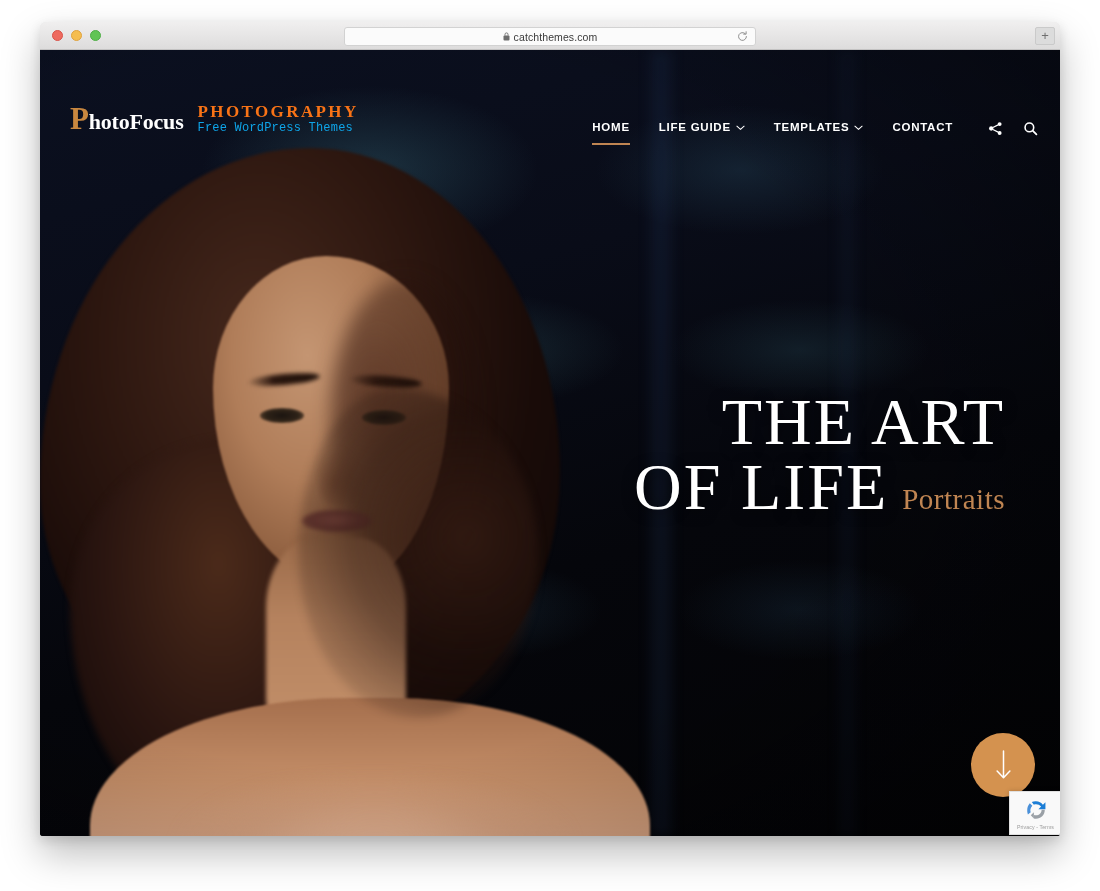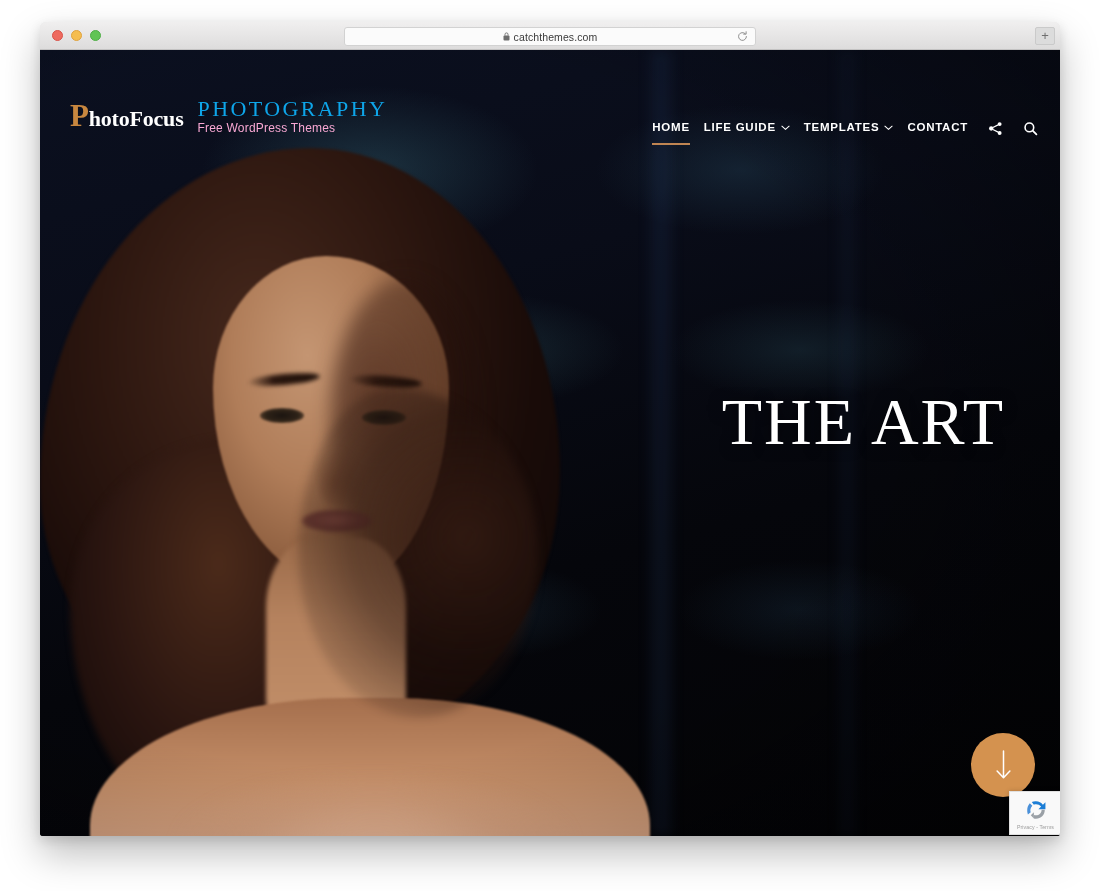--- a/index.html
+++ b/index.html
@@ -276,40 +276,40 @@
     white-space: nowrap;
   }
   .logo-text .cap {
     color: #c8873f;
     font-size: 31px;
     line-height: 1;
   }
   .site-id { line-height: 1.15; }
   .site-title {
     font-family: "Liberation Serif", serif;
-    font-weight: normal;
-    font-size: 22px;
+    font-weight: bold;
+    font-size: 17px;
     letter-spacing: 2.4px;
+    color: #f97316;
+    white-space: nowrap;
+  }
+  .site-tagline {
+    font-family: Liberation Mono, monospace;
+    font-size: 12px;
     color: #0ea5e9;
-    white-space: nowrap;
-  }
-  .site-tagline {
-    font-family: Liberation Sans, sans-serif;
-    font-size: 12px;
-    color: #f9a8d4;
     letter-spacing: 0.2px;
     margin-top: 1px;
     white-space: nowrap;
   }
 
   .main-nav {
     margin-left: auto;
     display: flex;
     align-items: center;
-    gap: 14px;
+    gap: 29px;
   }
   .nav-item {
     position: relative;
     display: flex;
     align-items: center;
     gap: 5px;
     font-size: 11.5px;
     font-weight: bold;
     letter-spacing: 0.75px;
     color: #ffffff;
@@ -484,20 +484,24 @@
           <svg width="15" height="15" viewBox="0 0 16 16">
             <circle cx="6.8" cy="6.8" r="4.6" stroke="#ffffff" stroke-width="1.7" fill="none"></circle>
             <path d="M10.3 10.3l4 4" stroke="#ffffff" stroke-width="1.9" stroke-linecap="round"></path>
           </svg>
         </div>
       </nav>
     </header>
 
     <div class="hero-copy">
       <div class="hero-line">THE ART</div>
+      <div class="hero-line2">
+        <span class="hero-line">OF LIFE</span>
+        <span class="hero-sub">Portraits</span>
+      </div>
     </div>
 
     <div class="scroll-btn">
       <svg width="17" height="30" viewBox="0 0 18 32">
         <path d="M9 1v28M2.2 22.5L9 29.6l6.8-7.1" stroke="#ffffff" stroke-width="1.6" fill="none" stroke-linecap="round" stroke-linejoin="round"></path>
       </svg>
     </div>
 
     <div class="recaptcha">
       <svg width="26" height="26" viewBox="0 0 32 32">

